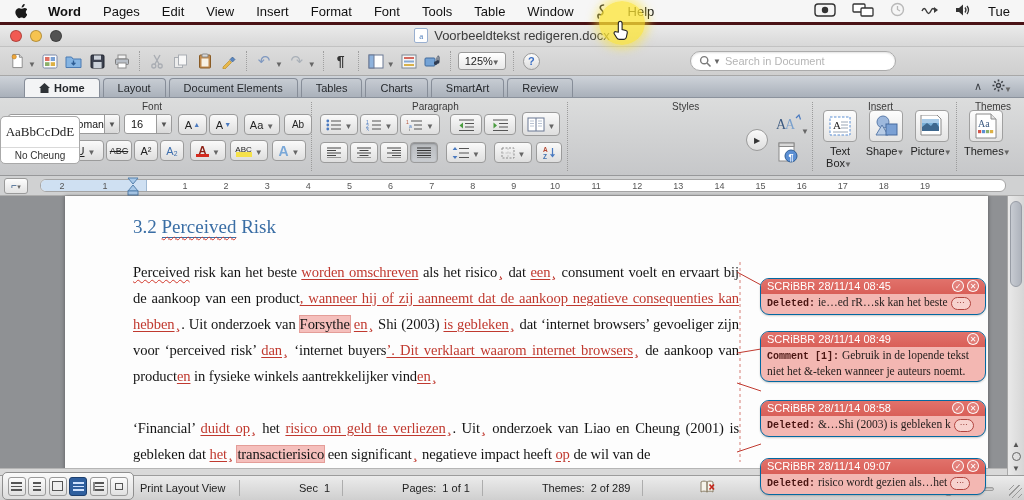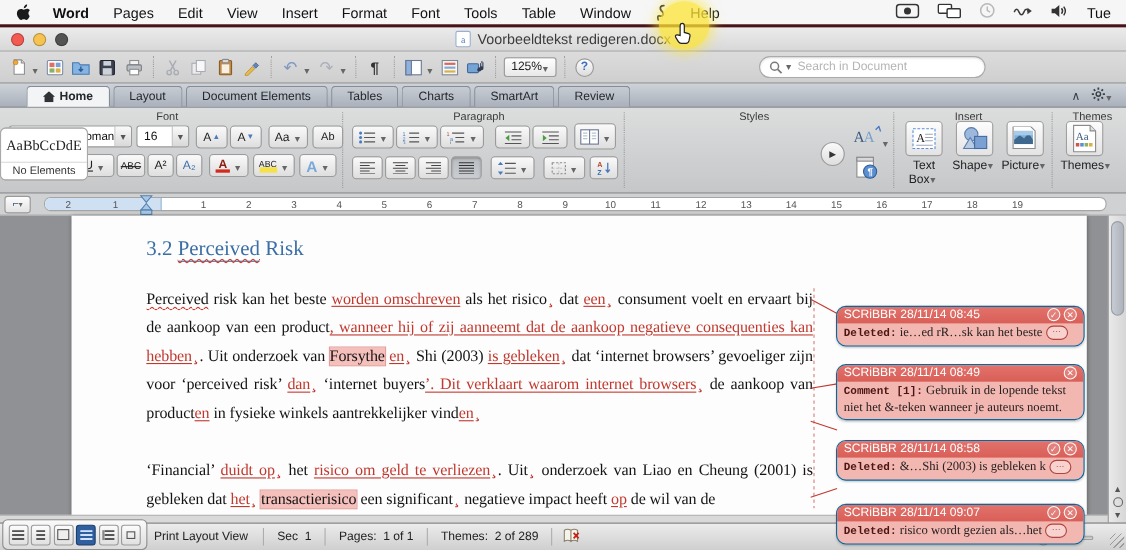--- a/index.html
+++ b/index.html
@@ -122,21 +122,21 @@
     font-size:8px; line-height:8px; padding:1px 5px 2px 5px; margin-left:3px; vertical-align:1px; font-family:"Liberation Sans",sans-serif; }
 
   
   .vscroll { position:absolute; right:0; top:196px; width:17px; height:279px; background:linear-gradient(90deg,#e9e9e9,#d6d6d6);
     border-left:1px solid #a9a9a9; }
   .vthumb { position:absolute; left:2px; top:5px; width:12px; height:86px; background:linear-gradient(90deg,#c7cbd2,#aeb3bc); border-radius:6px; border:1px solid #979ca5; }
   .vbtns { position:absolute; left:0; bottom:2px; width:100%; display:flex; flex-direction:column; align-items:center; gap:3px; color:#555; font-size:8px; }
   .vbtns .circ { width:9px; height:9px; border:1px solid #666; border-radius:50%; }
   .hscroll { position:absolute; left:0; top:468px; width:1007px; height:7px; background:#d9d9d9; border-top:1px solid #b5b5b5; }
   .statusbar { position:absolute; left:0; top:475px; width:1024px; height:25px;
-    background:linear-gradient(#ececec,#cfcfcf); border-top:1px solid #9c9c9c; display:flex; align-items:center; font-size:11px; color:#222; }
+    background:linear-gradient(#ececec,#cfcfcf); border-top:1px solid #9c9c9c; display:flex; align-items:center; font-size:11px; color:#222;gap:47px; }
   .viewbox { position:absolute; left:2px; top:-4px; height:28px; width:132px; background:linear-gradient(#fafafa,#dcdcdc);
     border:1px solid #8f8f8f; border-radius:5px; display:flex; align-items:center; justify-content:space-evenly; padding:0 2px; }
   .vb { width:18px; height:19px; border:1px solid #9a9a9a; border-radius:3px; background:linear-gradient(#fcfcfc,#e0e0e0);
     display:flex; align-items:center; justify-content:center; }
   .vb .st { width:11px; height:9px; background:repeating-linear-gradient(#555 0 1.5px, transparent 1.5px 3.5px); }
   .vb.active { background:#2f5f9e; border-color:#1d3f6e; }
   .vb.active .st { background:repeating-linear-gradient(#cfe2ff 0 1.5px, transparent 1.5px 3.5px); }
   .st-item { display:flex; align-items:center; gap:6px; padding:0 12px; height:16px; border-right:1px solid #adadad; }
   .st-first { margin-left:140px; width:100px; border-right:1px solid #adadad; height:16px; line-height:16px; }
   .st-zoom { position:absolute; right:150px; }
@@ -548,21 +548,21 @@
       </span>
     <span class="gsep" style="left:567px"></span>
 
     
     <span class="grp-label" style="left:672px">Styles</span>
     <span><span class="stylecard">
         <div class="prev">AaBbCcDdE</div>
         <div class="nm">Normal</div>
       </span><span class="stylecard">
         <div class="prev">AaBbCcDdE</div>
-        <div class="nm">No Elements</div>
+        <div class="nm">No Cheung</div>
       </span></span>
     <span class="rbtn" style="left:746px;top:31px;width:22px;height:22px;border-radius:50%">
         <span style="font-size:8px;color:#333">▶</span>
       </span>
     <span style="position:absolute;left:776px;top:16px"><svg width="26" height="20" viewBox="0 0 26 20">
           <text x="0" y="15" font-size="14" fill="#3c5a80" font-family="serif">A</text>
           <text x="9" y="15" font-size="14" fill="#7aa0cc" font-family="serif">A</text>
           <path d="M20 4l3-3 1.5 4.5" fill="none" stroke="#4a7ac0" stroke-width="1.2"></path>
         </svg><span class="dd">▼</span></span>
     <span style="position:absolute;left:778px;top:44px"><svg width="20" height="22" viewBox="0 0 20 22">

